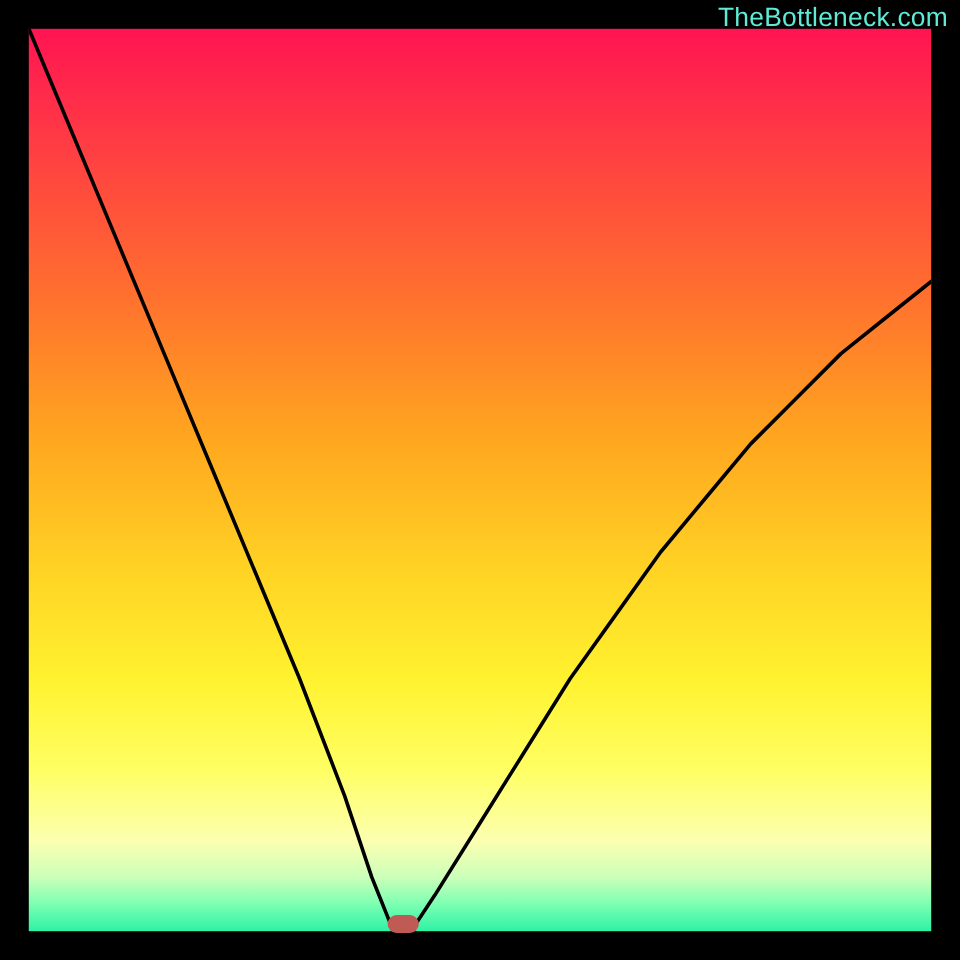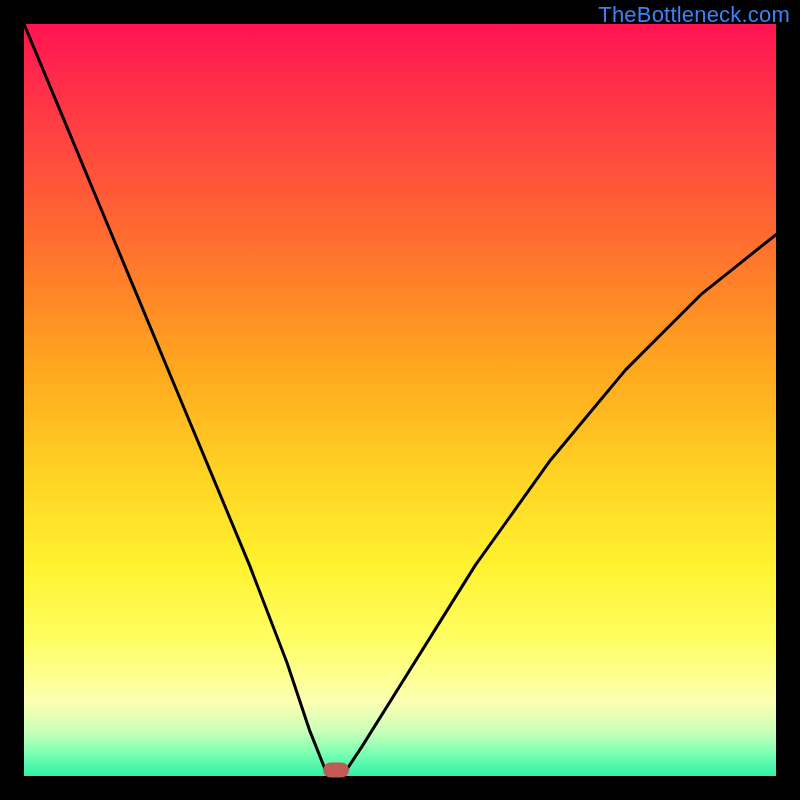--- a/index.html
+++ b/index.html
@@ -40,21 +40,21 @@
     position: absolute;
     left: 0;
     top: 0;
     width: 752px;
     height: 752px;
   }
   .watermark {
     position: absolute;
     top: 2px;
     right: 10px;
-    color: #3b82f6;
+    color: #5eead4;
     font-size: 22px;
     letter-spacing: 0.2px;
     user-select: none;
   }
   .marker {
     position: absolute;
     width: 26px;
     height: 15px;
     border-radius: 8px;
     background: #c05a55;

